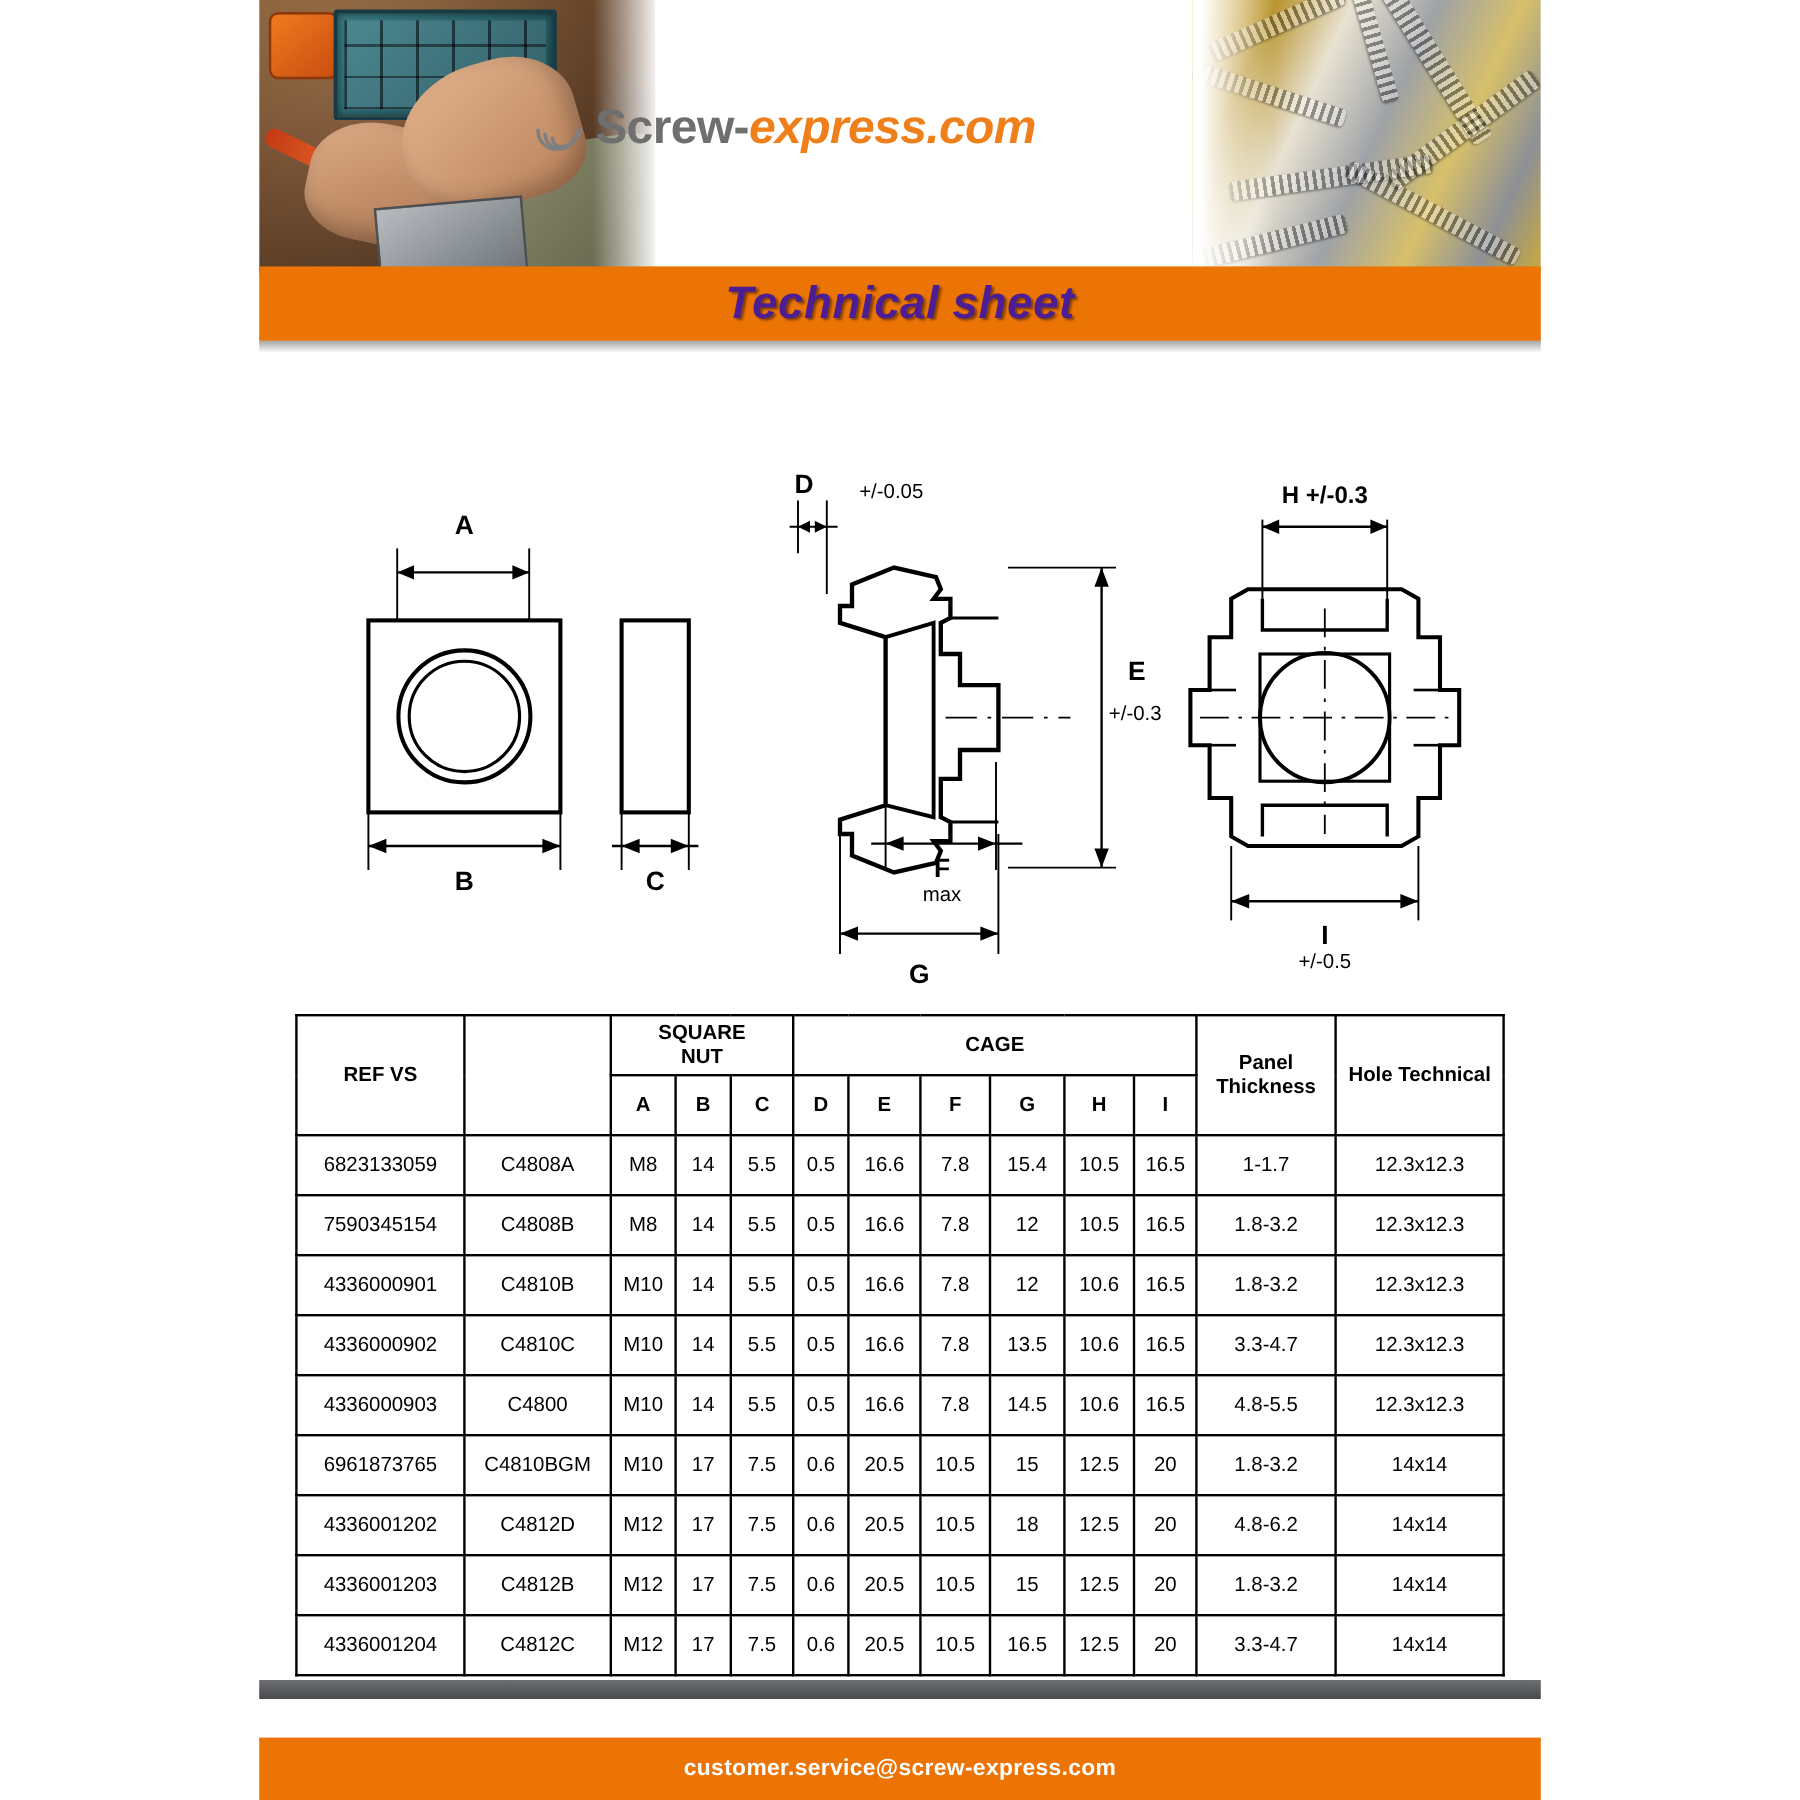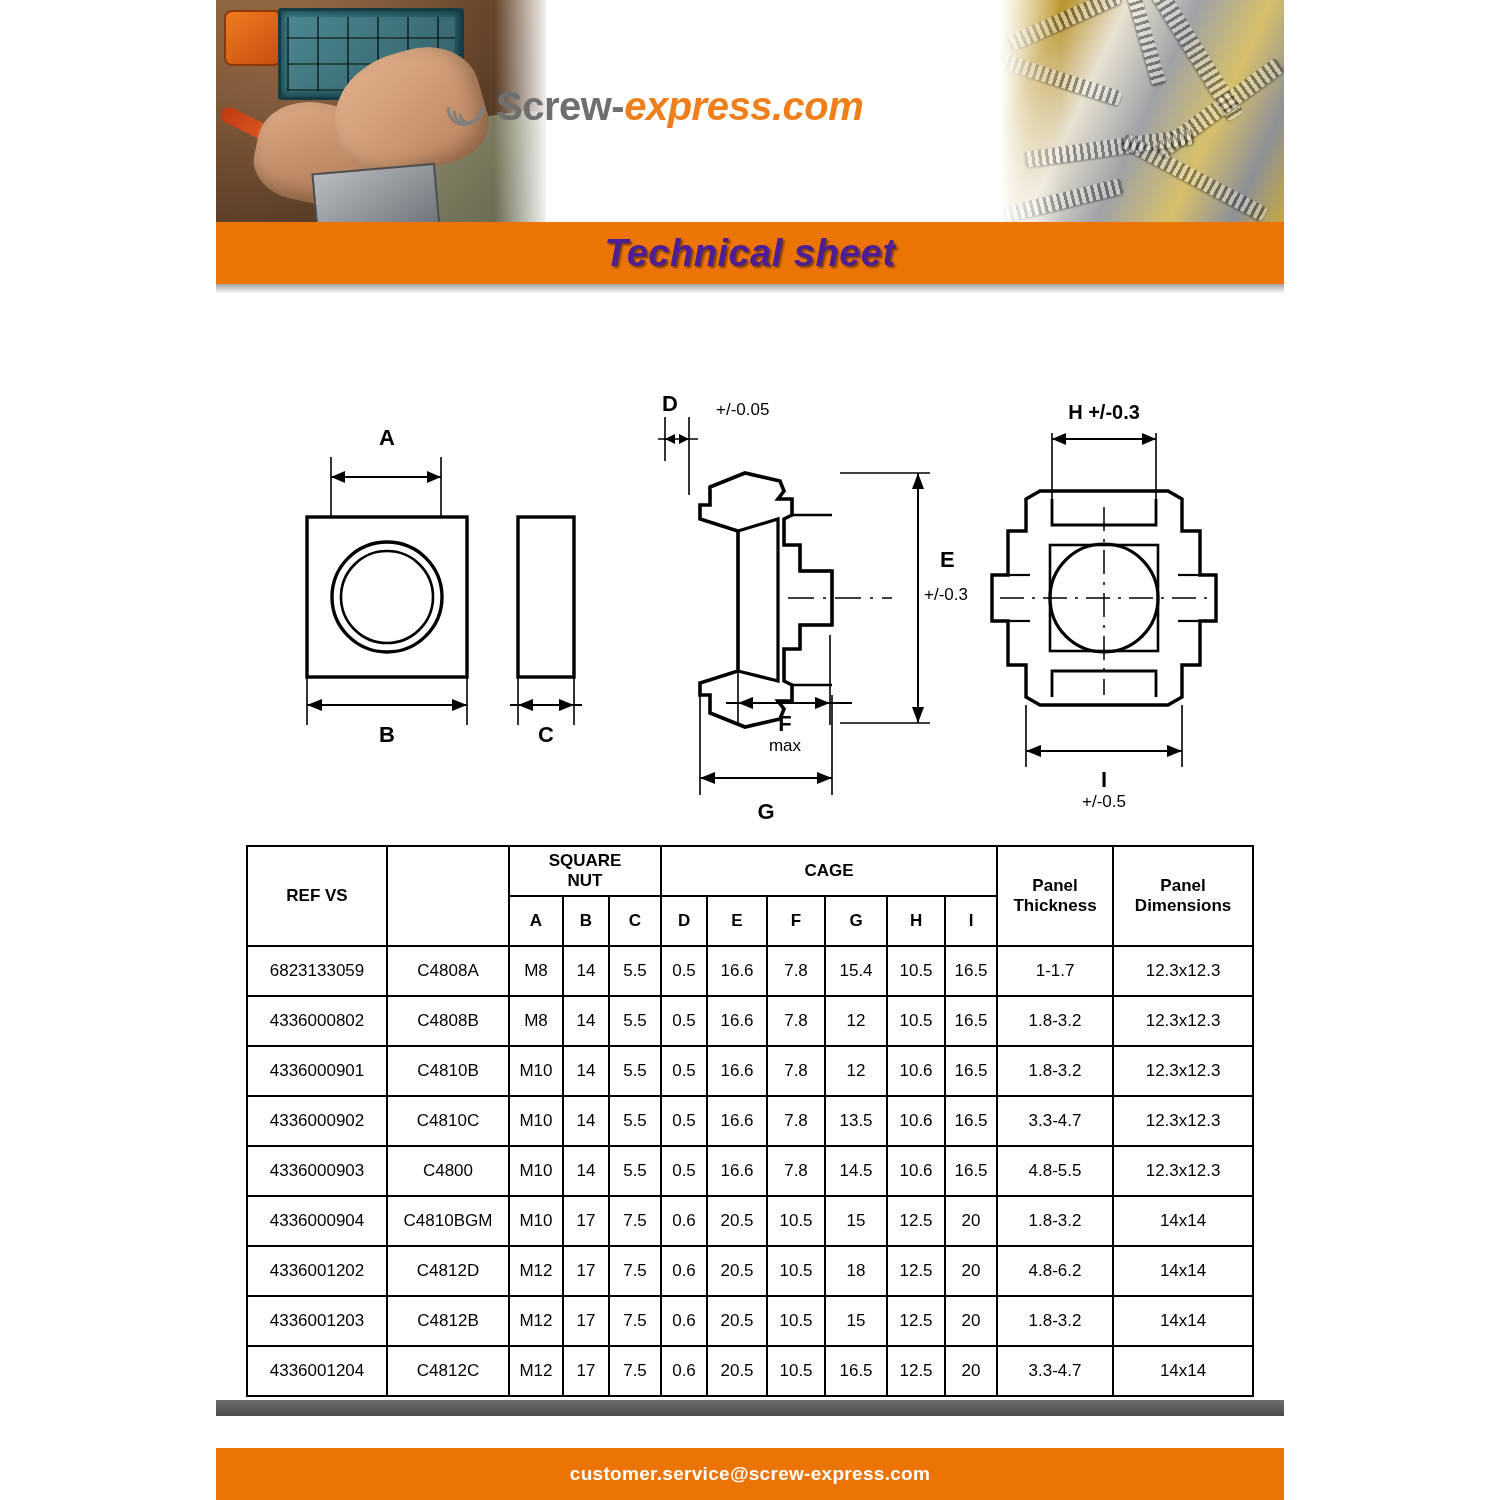--- a/index.html
+++ b/index.html
@@ -445,21 +445,21 @@
       <thead>
         <tr>
           <th rowspan="2" class="refvs tall">REF VS</th>
           <th rowspan="2" class="tall"></th>
           <th colspan="3" class="grp-hdr">
             <div>SQUARE</div>
             <div>NUT</div>
           </th>
           <th colspan="6" class="grp-hdr">CAGE</th>
           <th rowspan="2" class="small-hdr tall">Panel Thickness</th>
-          <th rowspan="2" class="small-hdr tall">Panel Dimensions</th>
+          <th rowspan="2" class="small-hdr tall">Hole Technical</th>
         </tr>
         <tr>
           <th class="dimlet">A</th>
           <th class="dimlet">B</th>
           <th class="dimlet">C</th>
           <th class="dimlet">D</th>
           <th class="dimlet">E</th>
           <th class="dimlet">F</th>
           <th class="dimlet">G</th>
           <th class="dimlet">H</th>
@@ -476,21 +476,21 @@
           <td>0.5</td>
           <td>16.6</td>
           <td>7.8</td>
           <td>15.4</td>
           <td>10.5</td>
           <td>16.5</td>
           <td>1-1.7</td>
           <td>12.3x12.3</td>
         </tr>
         <tr>
-          <td class="row-cell">4336000802</td>
+          <td class="row-cell">7590345154</td>
           <td class="row-cell">C4808B</td>
           <td>M8</td>
           <td>14</td>
           <td>5.5</td>
           <td>0.5</td>
           <td>16.6</td>
           <td>7.8</td>
           <td>12</td>
           <td>10.5</td>
           <td>16.5</td>
@@ -536,21 +536,21 @@
           <td>0.5</td>
           <td>16.6</td>
           <td>7.8</td>
           <td>14.5</td>
           <td>10.6</td>
           <td>16.5</td>
           <td>4.8-5.5</td>
           <td>12.3x12.3</td>
         </tr>
         <tr>
-          <td class="row-cell">4336000904</td>
+          <td class="row-cell">6961873765</td>
           <td class="row-cell">C4810BGM</td>
           <td>M10</td>
           <td>17</td>
           <td>7.5</td>
           <td>0.6</td>
           <td>20.5</td>
           <td>10.5</td>
           <td>15</td>
           <td>12.5</td>
           <td>20</td>

